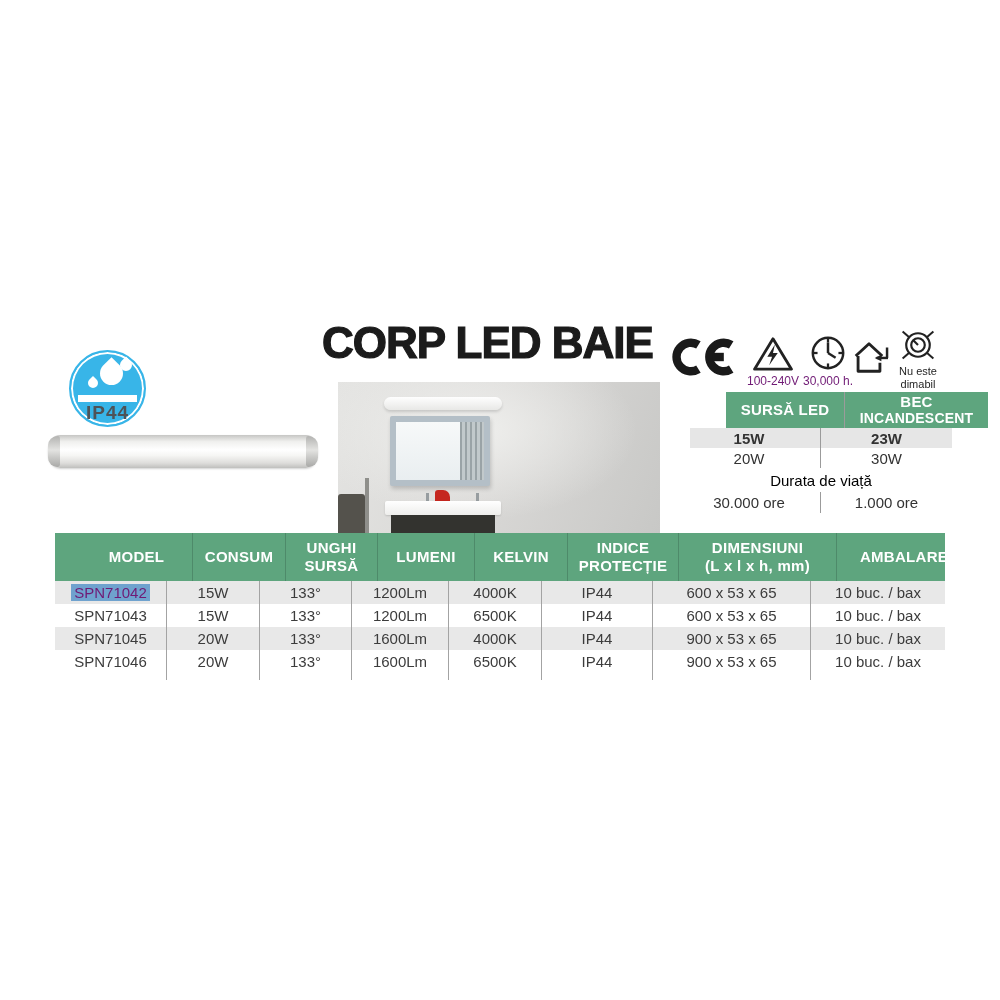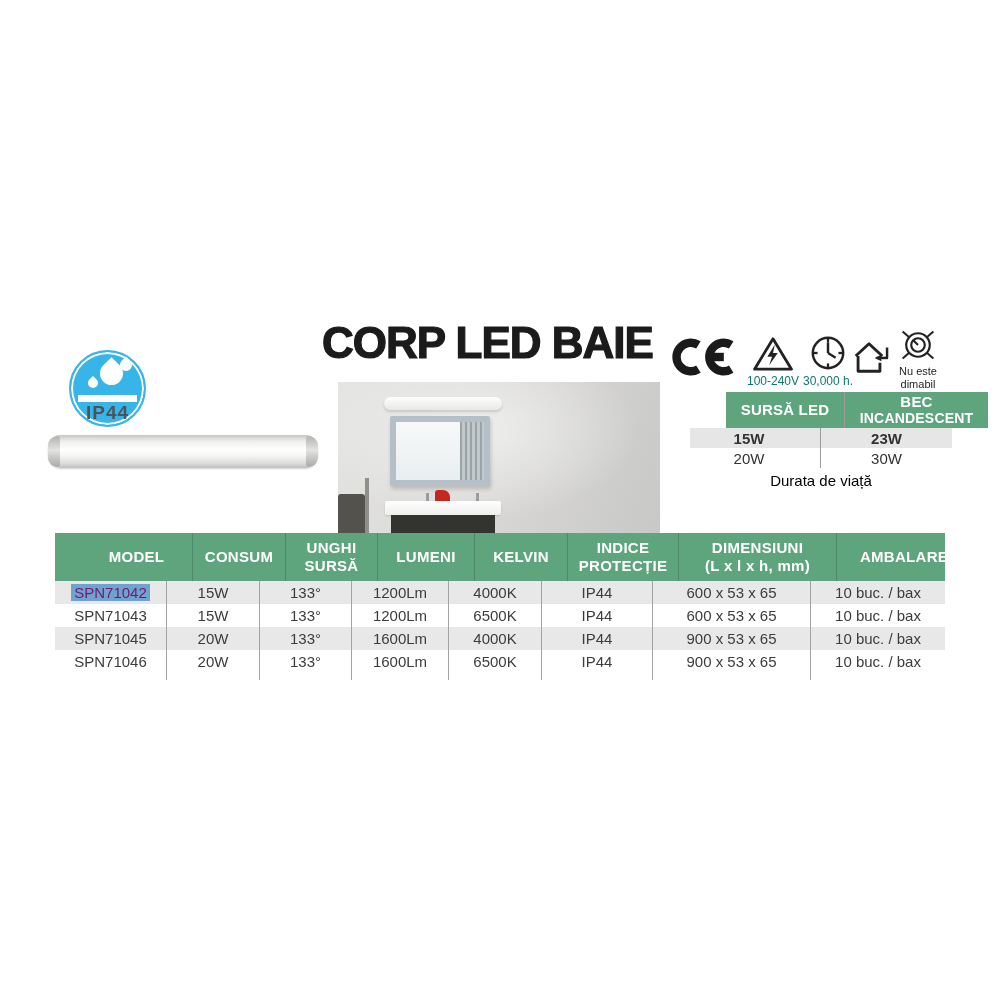--- a/index.html
+++ b/index.html
@@ -13,21 +13,21 @@
   .title {
     position:absolute; left:322px; top:318px; width:360px;
     font-size:44px; font-weight:bold; color:#1b1b1b;
     letter-spacing:-1px; -webkit-text-stroke:1.2px #1b1b1b;
     white-space:nowrap;
   }
 
   
   .cert { position:absolute; text-align:center; }
   .cert svg { display:block; margin:0 auto; }
-  .cert-label { font-size:12px; color:#0f766e; margin-top:2px; white-space:nowrap; }
+  .cert-label { font-size:12px; color:#701a75; margin-top:2px; white-space:nowrap; }
   .cert-label-sm { font-size:11px; color:#1f1f1f; line-height:1.1; margin-top:1px; }
   .ce-mark   { left:670px; top:332px; }
   .tri-mark  { left:742px; top:336px; width:62px; }
   .clk-mark  { left:800px; top:334px; width:56px; }
   .hse-mark  { left:848px; top:338px; }
   .dim-mark  { left:892px; top:326px; width:52px; }
 
   
   .ip-badge {
     position:absolute; left:69px; top:350px; width:77px; height:77px;
@@ -221,20 +221,24 @@
     </div>
     <div class="cmp-row cmp-row-1">
       <div class="cmp-cell">15W</div>
       <div class="cmp-cell">23W</div>
     </div>
     <div class="cmp-row">
       <div class="cmp-cell">20W</div>
       <div class="cmp-cell">30W</div>
     </div>
     <div class="cmp-life-label">Durata de viață</div>
+    <div class="cmp-life">
+      <div class="cmp-cell">30.000 ore</div>
+      <div class="cmp-cell">1.000 ore</div>
+    </div>
   </div>
 
   <div class="tbl">
     <div class="grid8 thead">
       <div class="th">
         <span>MODEL</span>
           <span></span>
       </div>
       <div class="th">
         <span>CONSUM</span>

